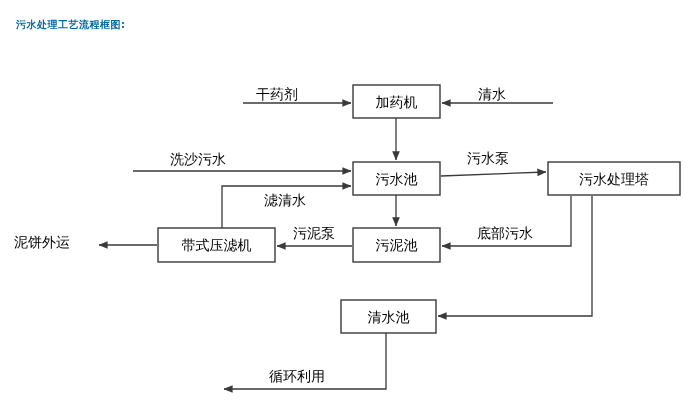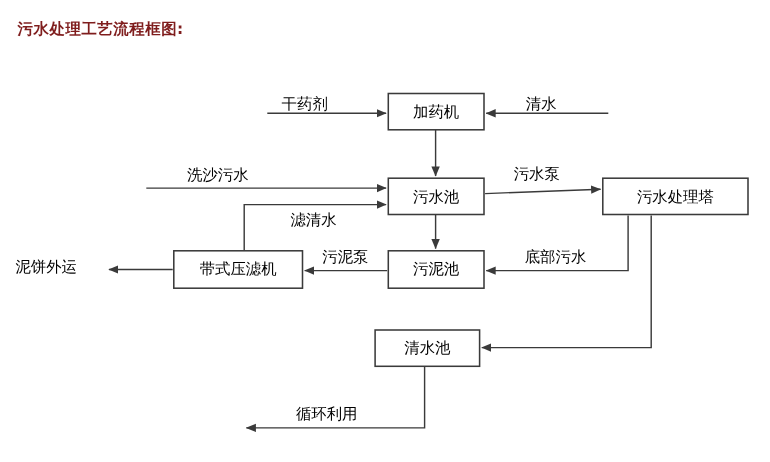--- a/index.html
+++ b/index.html
@@ -18,25 +18,25 @@
   #page {
     position: relative;
     width: 700px;
     height: 420px;
     background: #ffffff;
   }
   #title {
     position: absolute;
     left: 16px;
     top: 18px;
-    font-size: 14px;
+    font-size: 10px;
     font-weight: bold;
     letter-spacing: 0.5px;
     white-space: nowrap;
-    color: #7f1d1d;
+    color: #0369a1;
   }
   #flow-svg {
     position: absolute;
     left: 0;
     top: 0;
     width: 700px;
     height: 420px;
   }
   .node-box {
     fill: #ffffff;

